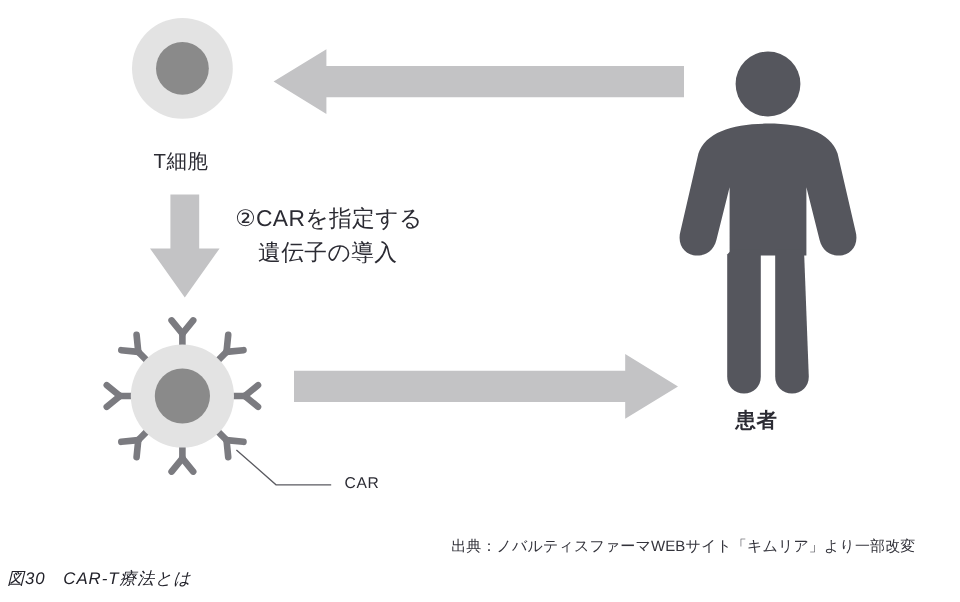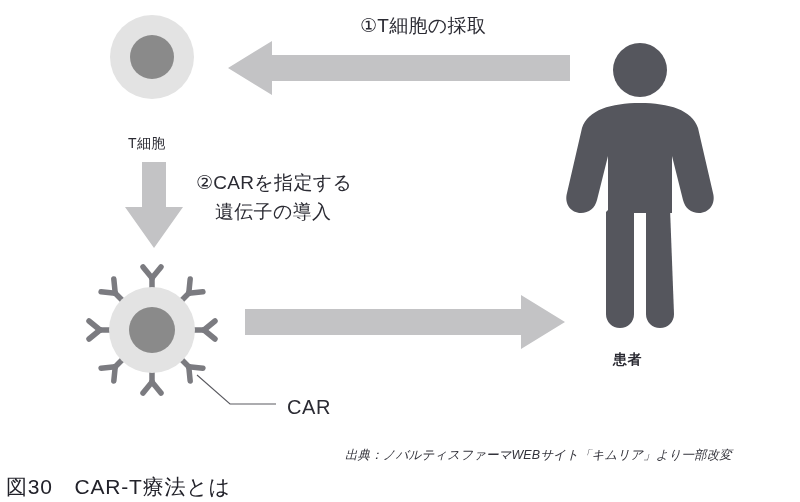--- a/index.html
+++ b/index.html
@@ -25,45 +25,45 @@
     width: 800px;
     height: 502px;
   }
   .txt {
     position: absolute;
     white-space: pre;
     color: #2b2b33;
     line-height: 1.28;
   }
   .lbl-cell {
-    font-size: 14px;
+    font-size: 17px;
     letter-spacing: 0.4px;
-    margin-top: 11px;
   }
   .step-txt {
     font-size: 19px;
     letter-spacing: 0.3px;
   }
   .step-txt.two-line {
     text-align: center;
     line-height: 1.35;
   }
   .car-lbl {
-    font-size: 20px;
+    font-size: 13px;
     letter-spacing: 0.6px;
   }
   .source-txt {
     font-size: 12.5px;
     letter-spacing: 0.1px;
     color: #33333b;
   }
   .caption-txt {
-    font-size: 21px;
+    font-size: 14px;
     letter-spacing: 0.8px;
     color: #22222a;
+    font-style: italic;
   }
 </style>
 </head>
 <body>
 
 <div id="figure-root">
 
   <svg id="diagram-svg" viewBox="0 0 800 502">
 
     <g>
@@ -164,28 +164,27 @@
 
       <path d="M 610 208 L 634 208 L 634 314 C 634 322 628 328 620 328 C 612 328 606 322 606 314 L 606 212 Z"></path>
 
       <path d="M 646 208 L 670 208 L 674 314 C 674 322 668 328 660 328 C 652 328 646 322 646 314 Z"></path>
     </g>
 
   </svg>
 
   <div class="txt lbl-cell" style="left:128px; top:124px;">T細胞</div>
 
-  <div class="txt step-txt" style="left:360px; top:14px;">①T細胞の採取</div>
 
   <div class="txt step-txt two-line" style="left:196px; top:170px;">②CARを指定する</div>
   <div class="txt step-txt two-line" style="left:215px; top:199px;">遺伝子の導入</div>
 
 
   <div class="txt car-lbl" style="left:287px; top:395px;">CAR</div>
 
 
   <div class="txt lbl-cell" style="left:613px; top:340px;font-weight:bold;">患者</div>
 
-  <div class="txt source-txt" style="left:345px; top:447px;font-style:italic;">出典：ノバルティスファーマWEBサイト「キムリア」より一部改変</div>
+  <div class="txt source-txt" style="left:376px; top:447px;">出典：ノバルティスファーマWEBサイト「キムリア」より一部改変</div>
 
   <div class="txt caption-txt" style="left:6px; top:474px;">図30　CAR-T療法とは</div>
 
 </div>
 
 </body></html>

